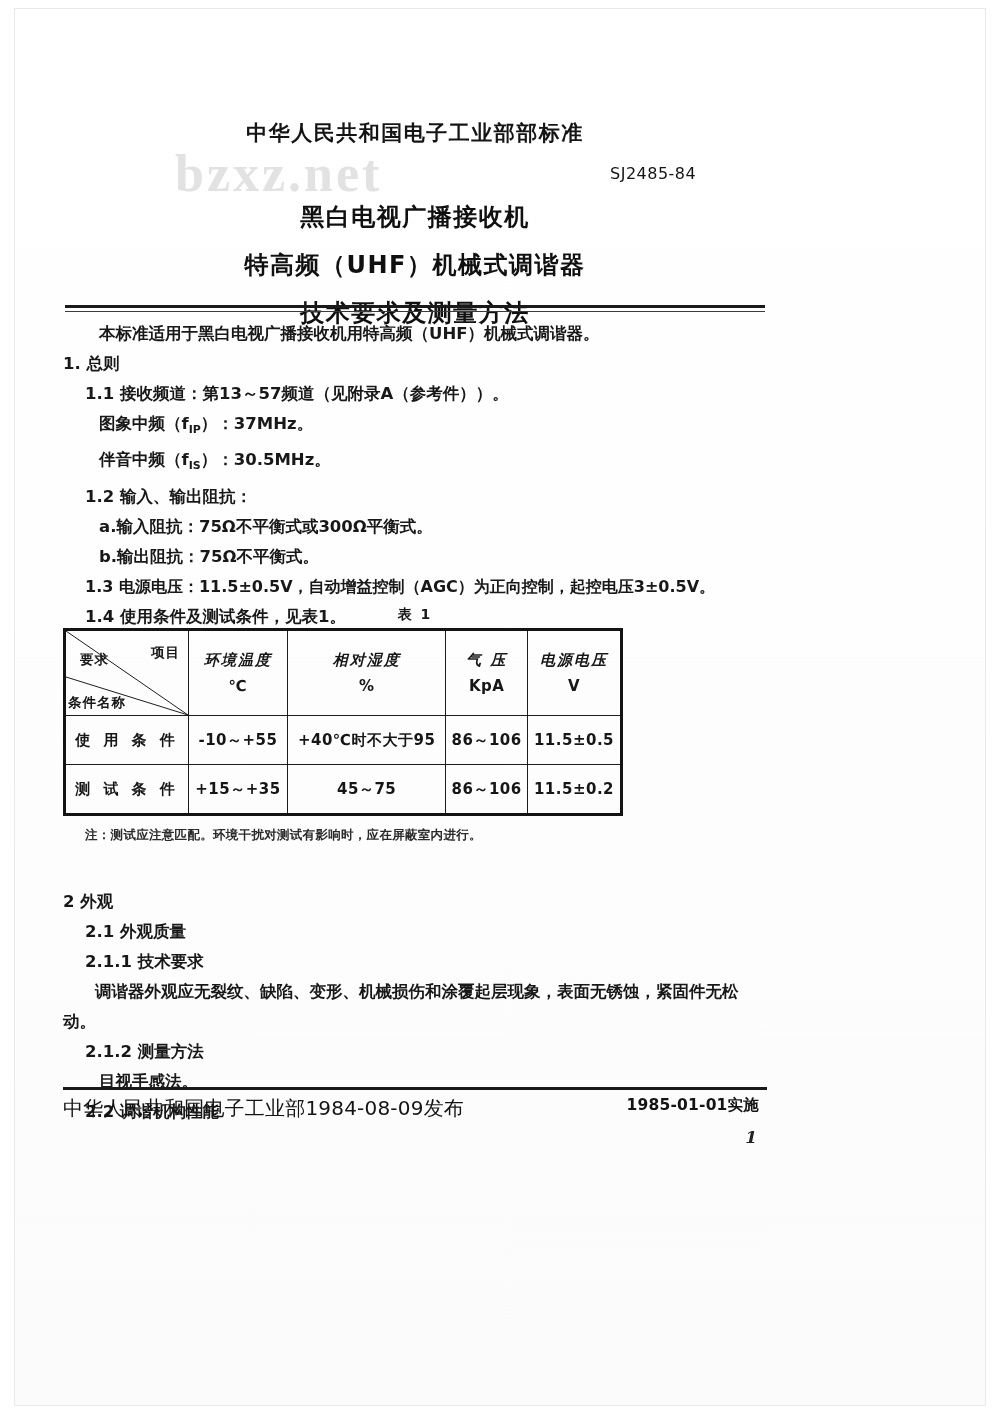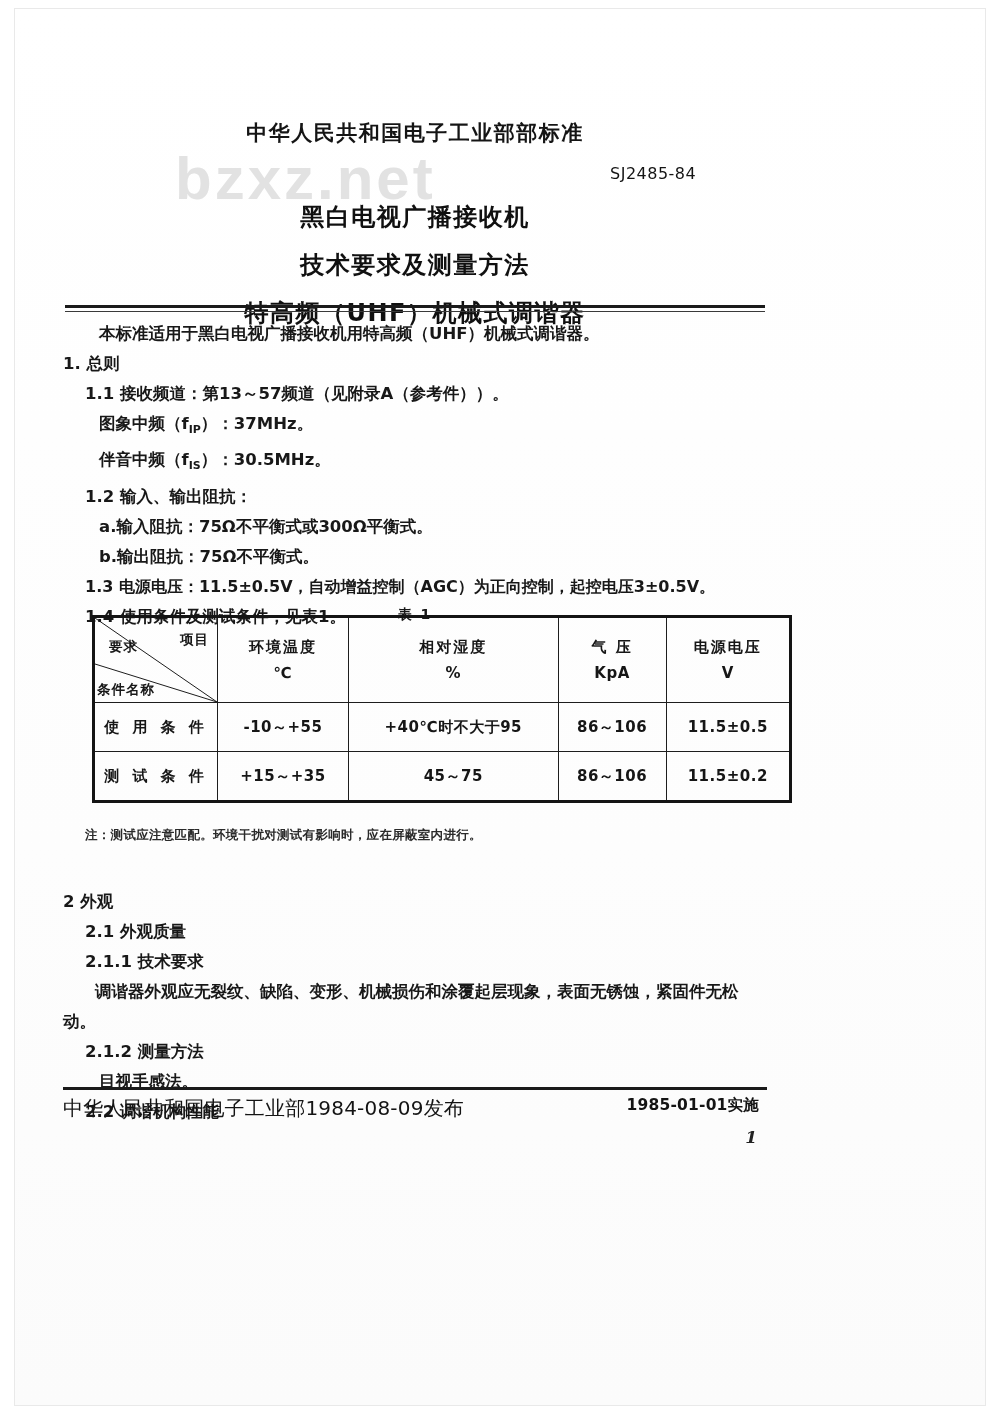--- a/index.html
+++ b/index.html
@@ -46,22 +46,22 @@
     width: 720px;
     height: 1398px;
     color: #1b1b1b;
   }
 
   
   #watermark {
     position: absolute;
     left: 160px;
     top: 135px;
-    font-family: Liberation Sans, sans-serif;
-    font-size: 60px;
+    font-family: Liberation Serif, serif;
+    font-size: 52px;
     font-weight: bold;
     letter-spacing: 3px;
     color: #e2e2e2;
     z-index: 1;
     pointer-events: none;
     white-space: nowrap;
   }
 
   
   #doc-ministry {
@@ -140,28 +140,27 @@
     left: 0;
     width: 720px;
     text-align: center;
     font-size: 14px;
     font-weight: bold;
     color: #171717;
     letter-spacing: 2px;
   }
   #cond-table {
     position: absolute;
-    top: 606px;
+    top: 619px;
     left: 8px;
-    width: 700px;
+    width: 560px;
     border-collapse: collapse;
     font-size: 15px;
     color: #161616;
     font-weight: bold;
-    margin-left: 29px;
   }
   #cond-table td {
     border: 1px solid #1d1d1d;
     text-align: center;
     vertical-align: middle;
     padding: 0;
   }
   #cond-table .outer-top { border-top: 3px solid #141414; }
   #cond-table .outer-bottom { border-bottom: 3px solid #141414; }
   #cond-table .outer-left { border-left: 3px solid #141414; }
@@ -188,21 +187,21 @@
   }
   .corner-req  { left: 14px; top: 20px; }
   .corner-item { right: 8px;  top: 13px; }
   .corner-name { left: 2px;  bottom: 3px; }
 
   .hcell-2line {
     height: 84px;
     line-height: 26px;
     padding-top: 14px;
   }
-  .hcell-2line .l1 { letter-spacing: 2px; }
+  .hcell-2line .l1 { letter-spacing: 2px; font-style: italic; }
   .hcell-2line .l2 { letter-spacing: 0.5px; }
   .row-cell { height: 48px; letter-spacing: 0.5px; }
   .rowhead { letter-spacing: 4px; }
 
   #table-note {
     position: absolute;
     top: 818px;
     left: 30px;
     font-size: 12.5px;
     font-weight: bold;
@@ -259,22 +258,22 @@
 
     <div id="watermark">bzxz.net</div>
 
     <div id="content">
 
       <div id="doc-ministry">中华人民共和国电子工业部部标准</div>
       <div id="doc-std-number">SJ2485-84</div>
 
       <div id="doc-title">
         <div class="tline">黑白电视广播接收机</div>
+        <div class="tline">特高频（UHF）机械式调谐器</div>
         <div class="tline">技术要求及测量方法</div>
-        <div class="tline">特高频（UHF）机械式调谐器</div>
       </div>
 
       <div class="rule-thick" style="top:296px;"></div>
       <div class="rule-thin" style="top:302px;"></div>
 
       <div class="body-block" style="top:310px;">
         <div class="p ind-2">本标准适用于黑白电视广播接收机用特高频（UHF）机械式调谐器。</div>
         <div class="p ind-0">1.  总则</div>
         <div class="p ind-1">1.1   接收频道：第13～57频道（见附录A（参考件））。</div>
         <div class="p ind-2"><span>图象中频（f</span><span class="sub">IP</span><span>）：37MHz。</span></div>

